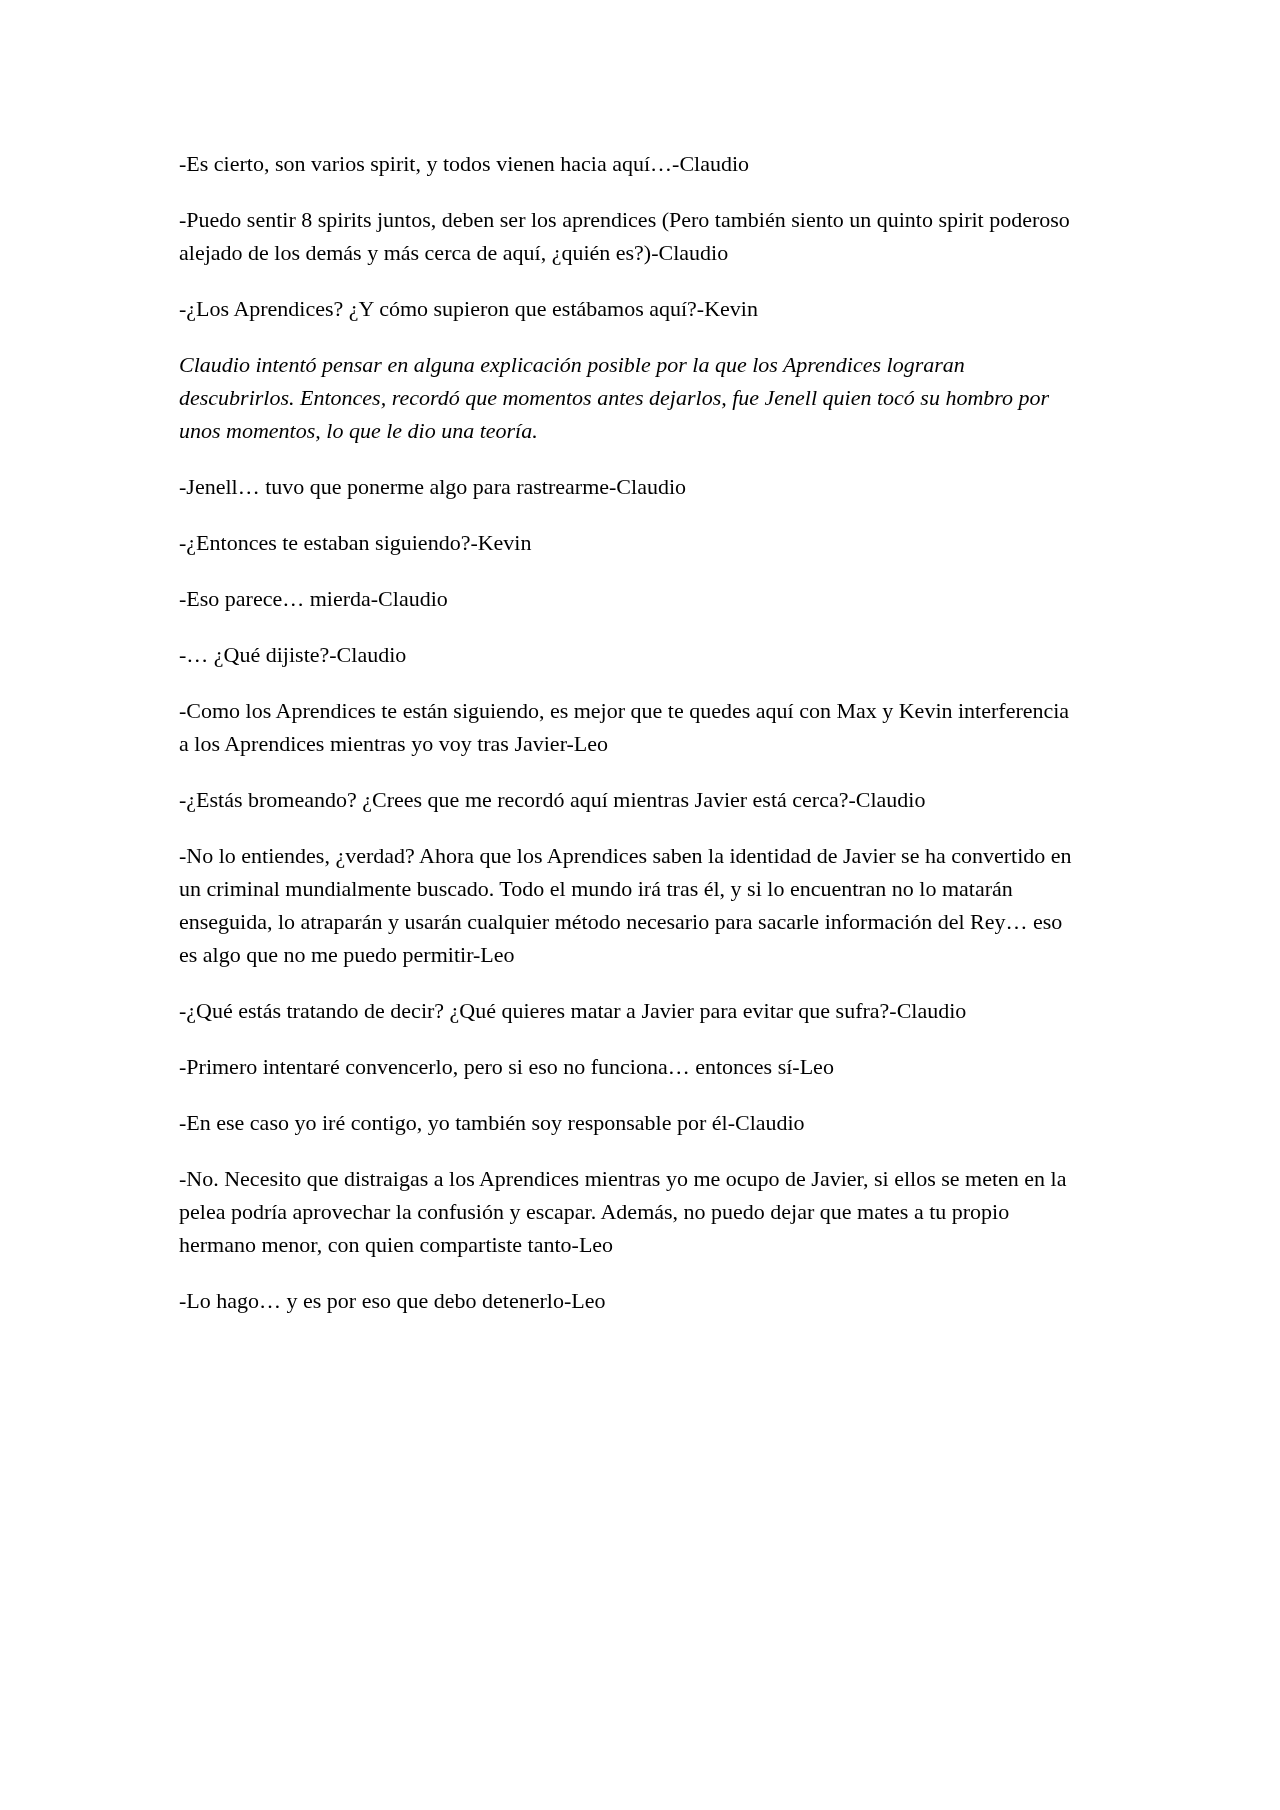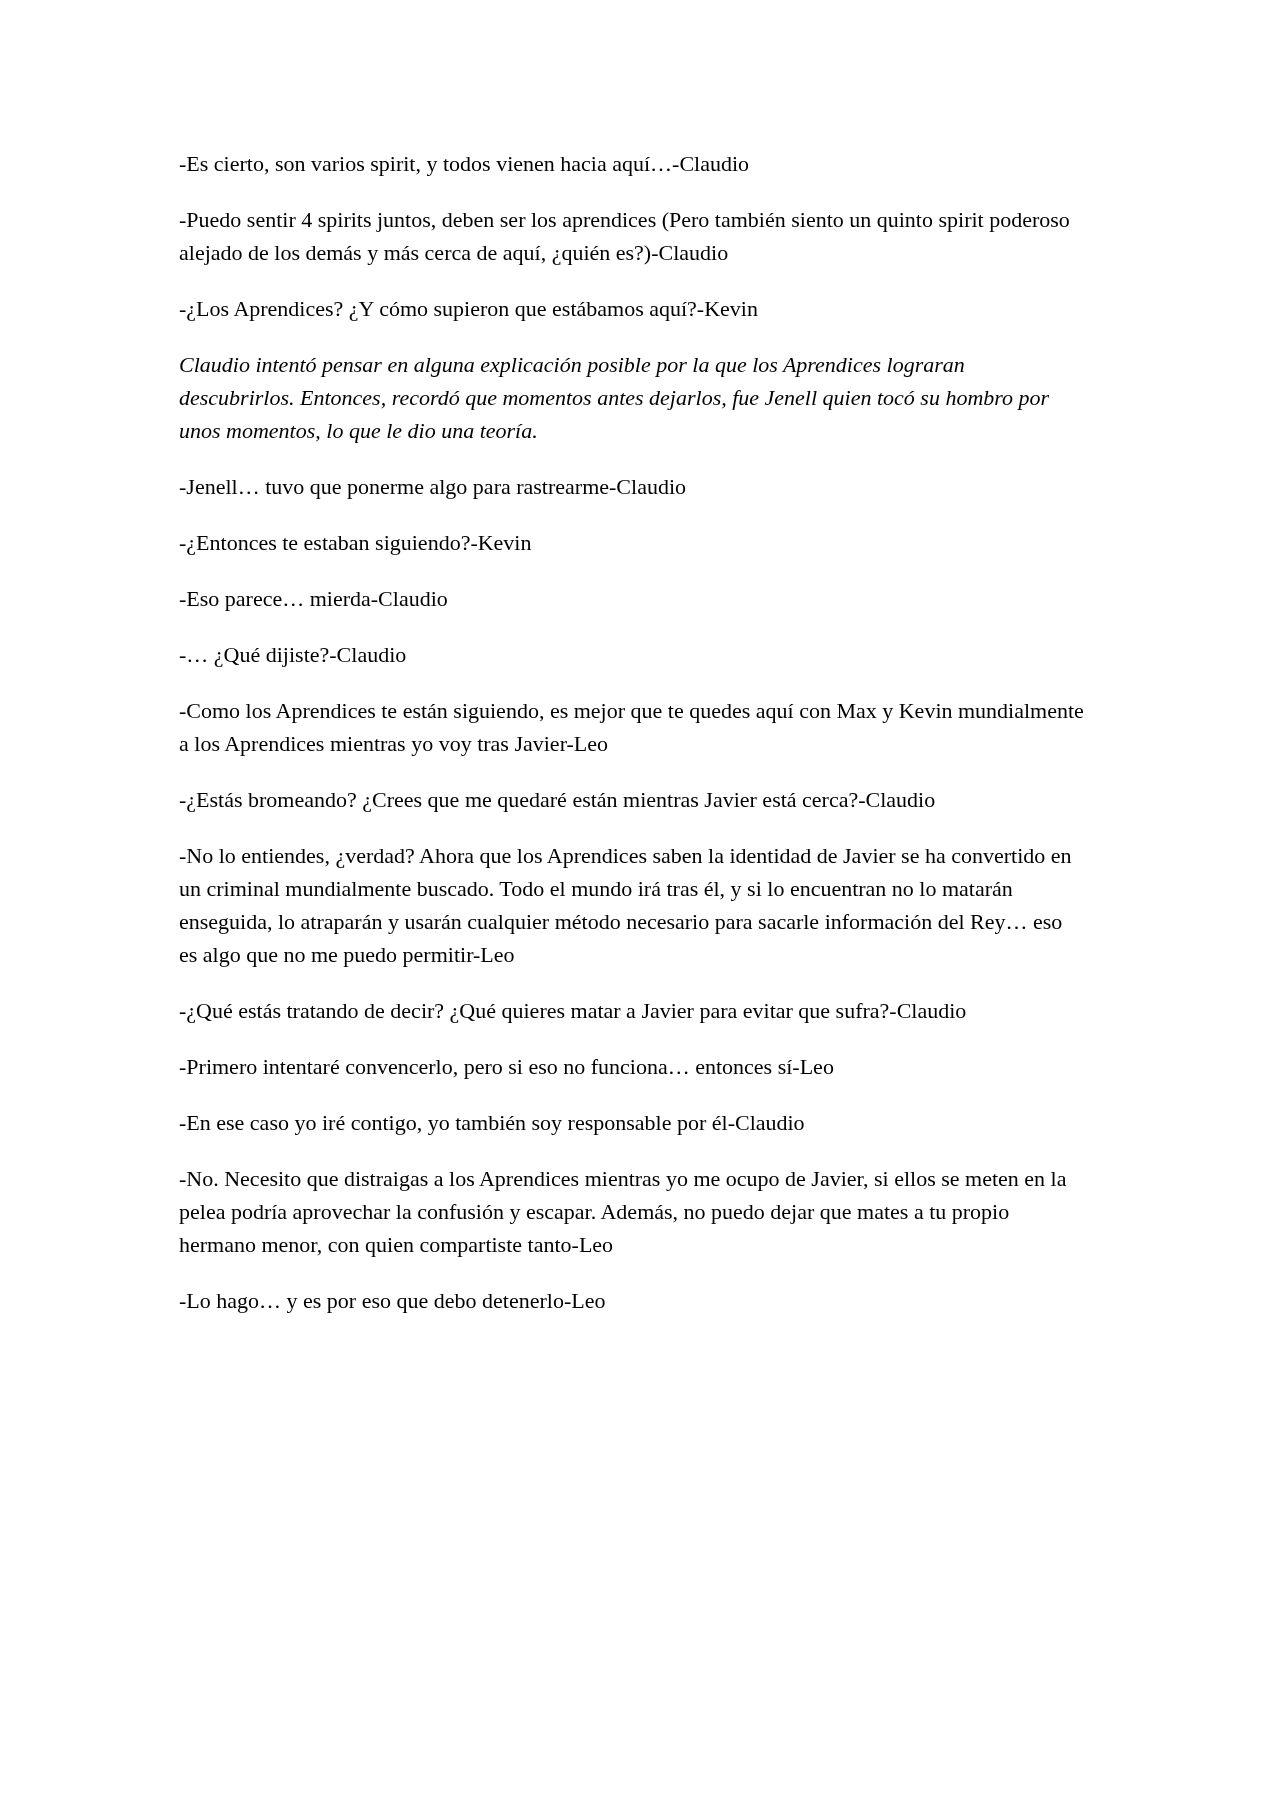--- a/index.html
+++ b/index.html
@@ -37,29 +37,29 @@
   .italic {
     font-style: italic;
   }
 </style>
 </head>
 <body>
 
 <div class="page">
   <div class="text-column">
     <p class="para">-Es cierto, son varios spirit, y todos vienen hacia aquí…-Claudio</p>
-    <p class="para">-Puedo sentir 4 spirits juntos, deben ser los aprendices (Pero también siento un quinto spirit poderoso alejado de los demás y más cerca de aquí, ¿quién es?)-Claudio</p>
+    <p class="para">-Puedo sentir 8 spirits juntos, deben ser los aprendices (Pero también siento un quinto spirit poderoso alejado de los demás y más cerca de aquí, ¿quién es?)-Claudio</p>
     <p class="para">-¿Los Aprendices? ¿Y cómo supieron que estábamos aquí?-Kevin</p>
     <p class="para italic">Claudio intentó pensar en alguna explicación posible por la que los Aprendices lograran descubrirlos. Entonces, recordó que momentos antes dejarlos, fue Jenell quien tocó su hombro por unos momentos, lo que le dio una teoría.</p>
     <p class="para">-Jenell… tuvo que ponerme algo para rastrearme-Claudio</p>
     <p class="para">-¿Entonces te estaban siguiendo?-Kevin</p>
     <p class="para">-Eso parece… mierda-Claudio</p>
     <p class="para">-… ¿Qué dijiste?-Claudio</p>
-    <p class="para">-Como los Aprendices te están siguiendo, es mejor que te quedes aquí con Max y Kevin mundialmente a los Aprendices mientras yo voy tras Javier-Leo</p>
-    <p class="para">-¿Estás bromeando? ¿Crees que me quedaré están mientras Javier está cerca?-Claudio</p>
+    <p class="para">-Como los Aprendices te están siguiendo, es mejor que te quedes aquí con Max y Kevin interferencia a los Aprendices mientras yo voy tras Javier-Leo</p>
+    <p class="para">-¿Estás bromeando? ¿Crees que me recordó aquí mientras Javier está cerca?-Claudio</p>
     <p class="para">-No lo entiendes, ¿verdad? Ahora que los Aprendices saben la identidad de Javier se ha convertido en un criminal mundialmente buscado. Todo el mundo irá tras él, y si lo encuentran no lo matarán enseguida, lo atraparán y usarán cualquier método necesario para sacarle información del Rey… eso es algo que no me puedo permitir-Leo</p>
     <p class="para">-¿Qué estás tratando de decir? ¿Qué quieres matar a Javier para evitar que sufra?-Claudio</p>
     <p class="para">-Primero intentaré convencerlo, pero si eso no funciona… entonces sí-Leo</p>
     <p class="para">-En ese caso yo iré contigo, yo también soy responsable por él-Claudio</p>
     <p class="para">-No. Necesito que distraigas a los Aprendices mientras yo me ocupo de Javier, si ellos se meten en la pelea podría aprovechar la confusión y escapar. Además, no puedo dejar que mates a tu propio hermano menor, con quien compartiste tanto-Leo</p>
     <p class="para">-Lo hago… y es por eso que debo detenerlo-Leo</p>
   </div>
 </div>
 
 </body></html>

